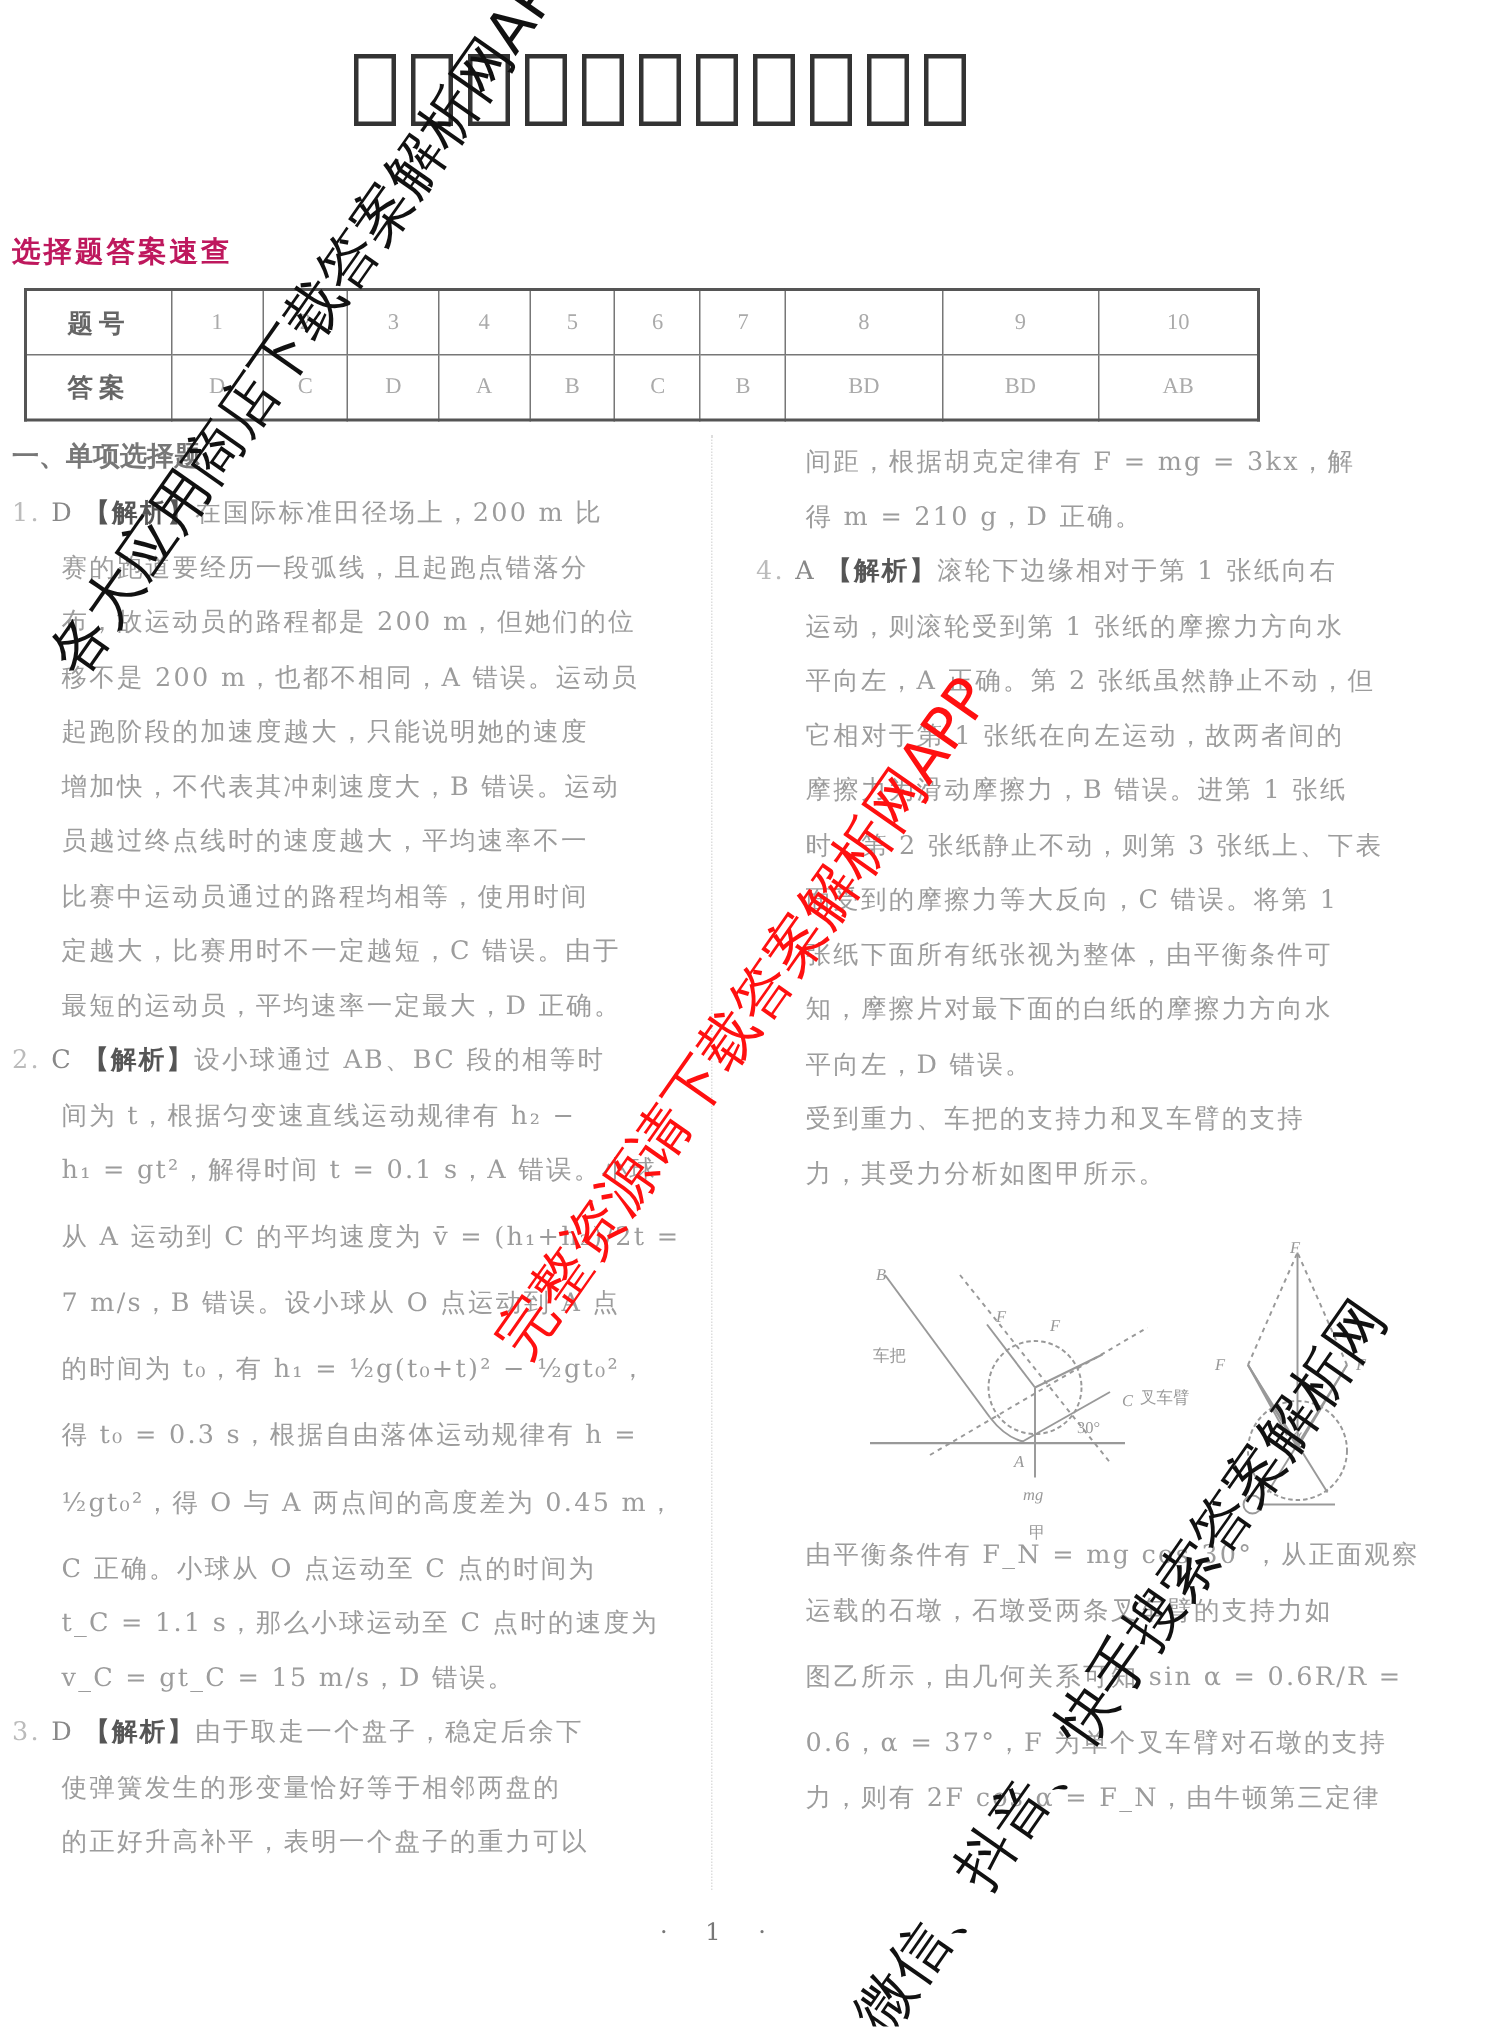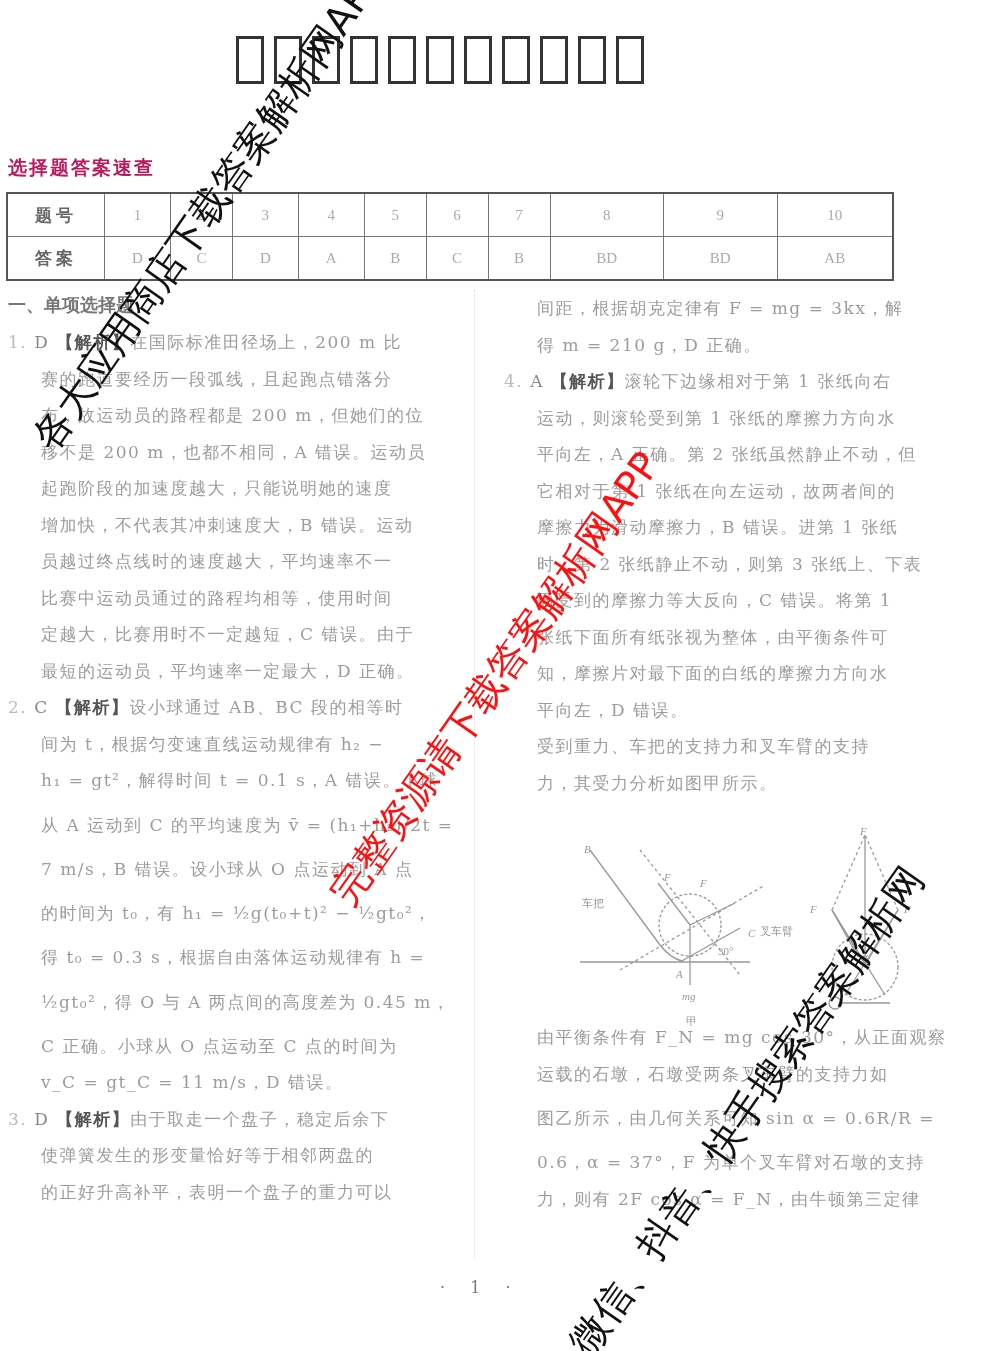--- a/index.html
+++ b/index.html
@@ -16,21 +16,21 @@
   .title-box {
     width: 28px; height: 48px; border: 3px solid #333; box-sizing: border-box;
     background: #fff;
   }
   .quick-title {
     position: absolute; left: 8px; top: 155px;
     font-family: "DejaVu Sans", sans-serif; font-size: 19px; font-weight: bold;
     color: #be185d; letter-spacing: 2px;
   }
   table.answers {
-    position: absolute; left: 6px; top: 192px; width: 888px;
+    position: absolute; left: 16px; top: 192px; width: 824px;
     border-collapse: collapse; border: 2.5px solid #555;
   }
   table.answers td {
     border: 1.5px solid #777; height: 40px; text-align: center;
     font-size: 15px; color: #aaa; font-family: "Liberation Serif", serif;
   }
   table.answers td.head {
     width: 94px; font-family: "DejaVu Sans", sans-serif; font-weight: bold;
     color: #666; font-size: 17px; letter-spacing: 4px;
   }
@@ -140,21 +140,22 @@
       <div class="item">
         <div class="line"><span class="num">2.</span> <span class="ans">C</span> <span class="tag">【解析】</span><span>设小球通过 AB、BC 段的相等时</span></div>
         <div class="line indent">间为 t，根据匀变速直线运动规律有 h₂ −</div>
         <div class="line indent">h₁ = gt²，解得时间 t = 0.1 s，A 错误。小球</div>
         <div class="line indent tall">从 A 运动到 C 的平均速度为 v̄ = (h₁+h₂)/2t =</div>
         <div class="line indent">7 m/s，B 错误。设小球从 O 点运动到 A 点</div>
         <div class="line indent tall">的时间为 t₀，有 h₁ = ½g(t₀+t)² − ½gt₀²，</div>
         <div class="line indent">得 t₀ = 0.3 s，根据自由落体运动规律有 h =</div>
         <div class="line indent tall">½gt₀²，得 O 与 A 两点间的高度差为 0.45 m，</div>
         <div class="line indent">C 正确。小球从 O 点运动至 C 点的时间为</div>
-        <div class="line indent">v_C = gt_C = 11 m/s，D 错误。</div>
+        <div class="line indent">t_C = 1.1 s，那么小球运动至 C 点时的速度为</div>
+        <div class="line indent">v_C = gt_C = 15 m/s，D 错误。</div>
       </div>
       <div class="item">
         <div class="line"><span class="num">3.</span> <span class="ans">D</span> <span class="tag">【解析】</span><span>由于取走一个盘子，稳定后余下</span></div>
         <div class="line indent">使弹簧发生的形变量恰好等于相邻两盘的</div>
         <div class="line indent">的正好升高补平，表明一个盘子的重力可以</div>
       </div>
     </div>
 </div>
 
 <div class="col right">

